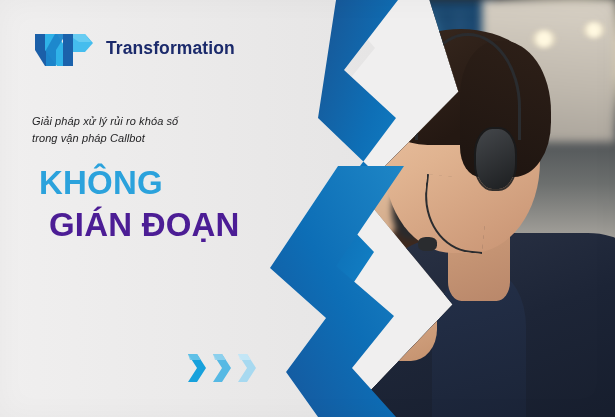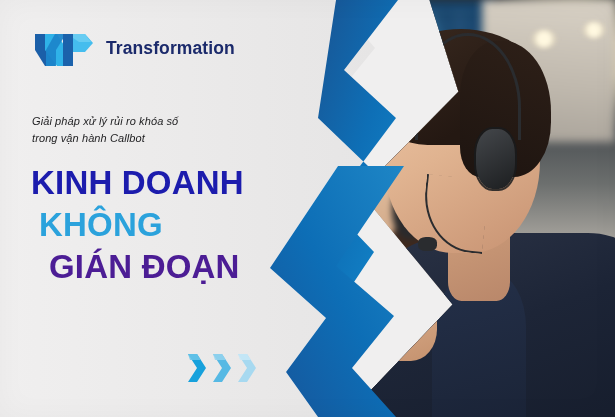--- a/index.html
+++ b/index.html
@@ -220,25 +220,24 @@
         <polygon points="26,6 40,6 30,22 30,38 20,38 20,22" fill="#2fa9e3" opacity="0.0"></polygon>
         <rect x="30" y="6" width="10" height="32" fill="#1b62ab"></rect>
         <polygon points="40,6 52,6 60,15 52,24 40,24" fill="#45bdee"></polygon>
         <polygon points="40,6 52,6 58,14 46,14 40,10" fill="#6fd0f3" opacity=".8"></polygon>
       </svg>
       <span class="logo-word">Transformation</span>
     </div>
 
     <div class="subtitle">
       <div>Giải pháp xử lý rủi ro khóa số</div>
-      <div>trong vận hành Callbot</div>
+      <div>trong vận pháp Callbot</div>
     </div>
 
     <div class="headline">
-      <div class="hl hl1">KINH DOANH</div>
       <div class="hl hl2">KHÔNG</div>
       <div class="hl hl3">GIÁN ĐOẠN</div>
     </div>
 
     <div class="chevrons">
       <svg class="chev" viewBox="0 0 22 32">
         <path d="M2,2 L11,2 L20,16 L11,30 L2,30 L11,16 Z" fill="#17a1dc"></path>
         <path d="M2,2 L11,2 L15,8 L4,8 Z" fill="#6cc6e9" opacity=".85"></path>
       </svg>
       <svg class="chev" viewBox="0 0 22 32">

